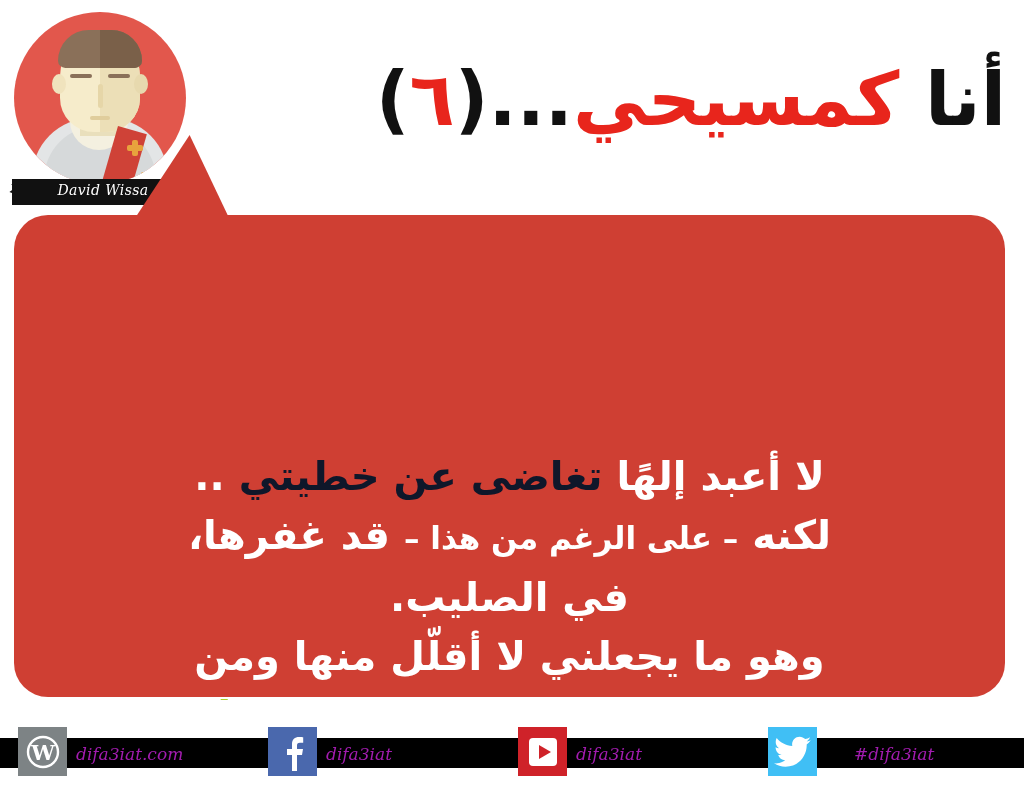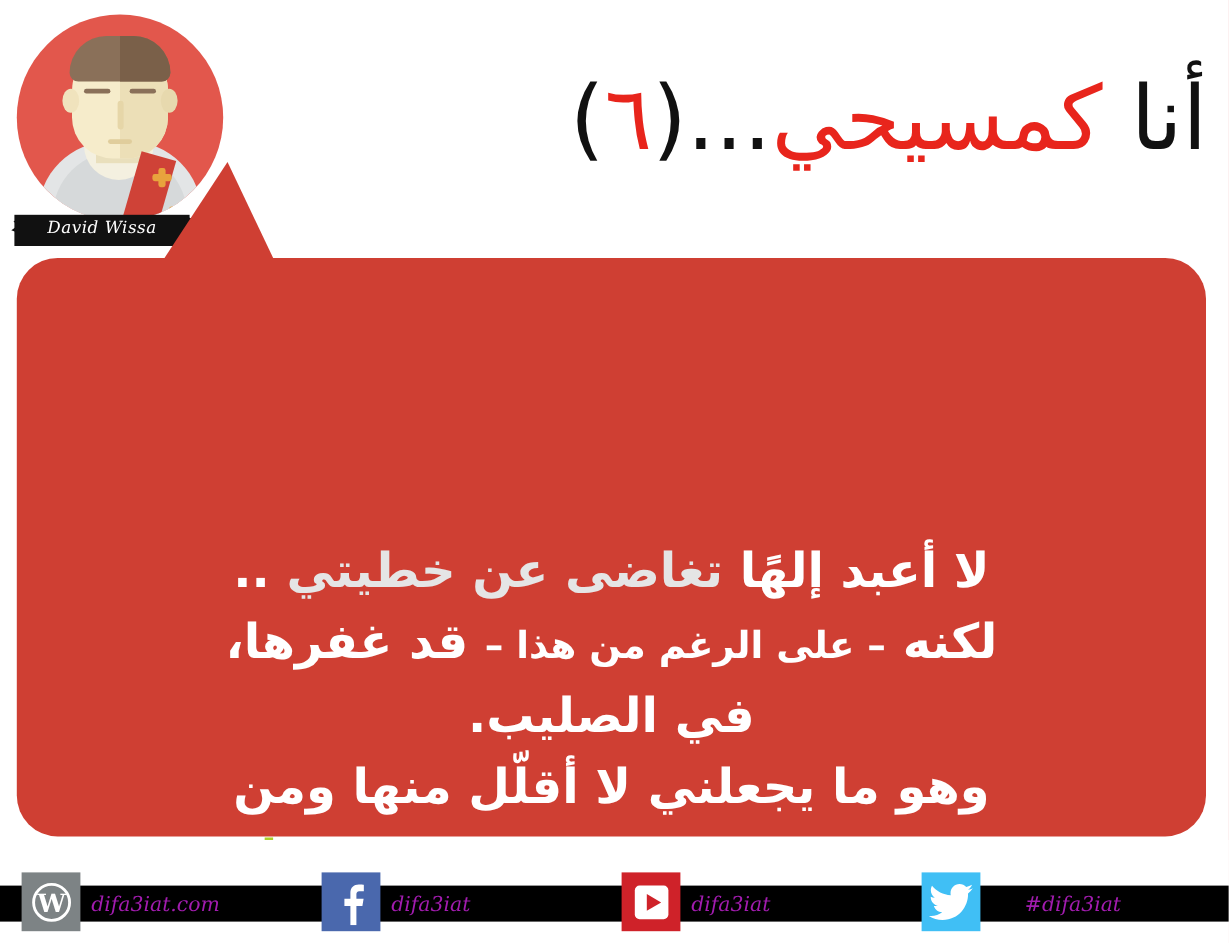--- a/index.html
+++ b/index.html
@@ -64,42 +64,42 @@
     content:"";position:absolute;background:#e8a33d;
   }
   .av-cross::before{left:5px;top:0;width:6px;height:16px;border-radius:2px;}
   .av-cross::after{left:0;top:5px;width:16px;height:6px;border-radius:2px;}
   .av-c1{left:113px;top:128px;}
   .av-c2{left:122px;top:160px;}
 
   
   .nameplate{
     position:absolute;left:12px;top:179px;width:146px;height:26px;
-    background:#111;transform:skewX(0deg);
+    background:#111;transform:skewX(0deg);padding-left:36px;
   }
   .nameplate::before{
     content:"";position:absolute;left:-8px;top:2px;width:12px;height:21px;
     background:#111;clip-path:polygon(100% 0,60% 18%,100% 30%,45% 52%,100% 64%,70% 86%,100% 100%);
   }
   .nameplate::after{
     content:"";position:absolute;right:-10px;top:1px;width:14px;height:23px;
     background:#111;clip-path:polygon(0 0,60% 14%,10% 28%,75% 48%,15% 66%,65% 84%,0 100%);
   }
   .nameplate span{
     position:absolute;left:0;right:0;top:3px;text-align:center;
     color:#fff;font-family:"DejaVu Serif","Liberation Serif",serif;
     font-style:italic;font-size:14px;letter-spacing:.4px;
   }
 
   
   .title{
     position:absolute;left:200px;top:44px;width:806px;height:126px;
     direction:rtl;
     font-family:"DejaVu Sans","Liberation Sans",sans-serif;
-    font-weight:400;font-size:74px;line-height:110px;
+    font-weight:700;font-size:74px;line-height:110px;
     white-space:nowrap;color:#111;
   }
   .title .red{color:#e8251c;}
   .title .blk{color:#111;}
 
   
   .bubble{
     position:absolute;left:14px;top:215px;width:991px;height:482px;
     background:#cf3f33;border-radius:34px;
   }
@@ -108,21 +108,21 @@
     background:#cf3f33;
     clip-path:polygon(58% 0,100% 100%,0 100%);
   }
   .bubble-text{
     position:absolute;left:36px;right:36px;top:232px;
     direction:rtl;text-align:center;
     font-family:"DejaVu Sans","Liberation Sans",sans-serif;
     font-weight:700;color:#ffffff;
     font-size:40px;line-height:59px;
   }
-  .bubble-text .yellow{color:#e5e5e5;}
+  .bubble-text .yellow{color:#0f172a;}
   .bubble-text .green{color:#accf2b;}
   .bubble-text .small{font-size:31px;margin-top:16px;}
 
   
   .footer{position:absolute;left:0;top:700px;width:1024px;height:86px;background:#fff;}
   .footer-bar{position:absolute;left:0;top:38px;width:1024px;height:30px;background:#000;}
   .ficon{
     position:absolute;top:27px;width:49px;height:49px;
     display:flex;align-items:center;justify-content:center;
     color:#fff;font-weight:700;

